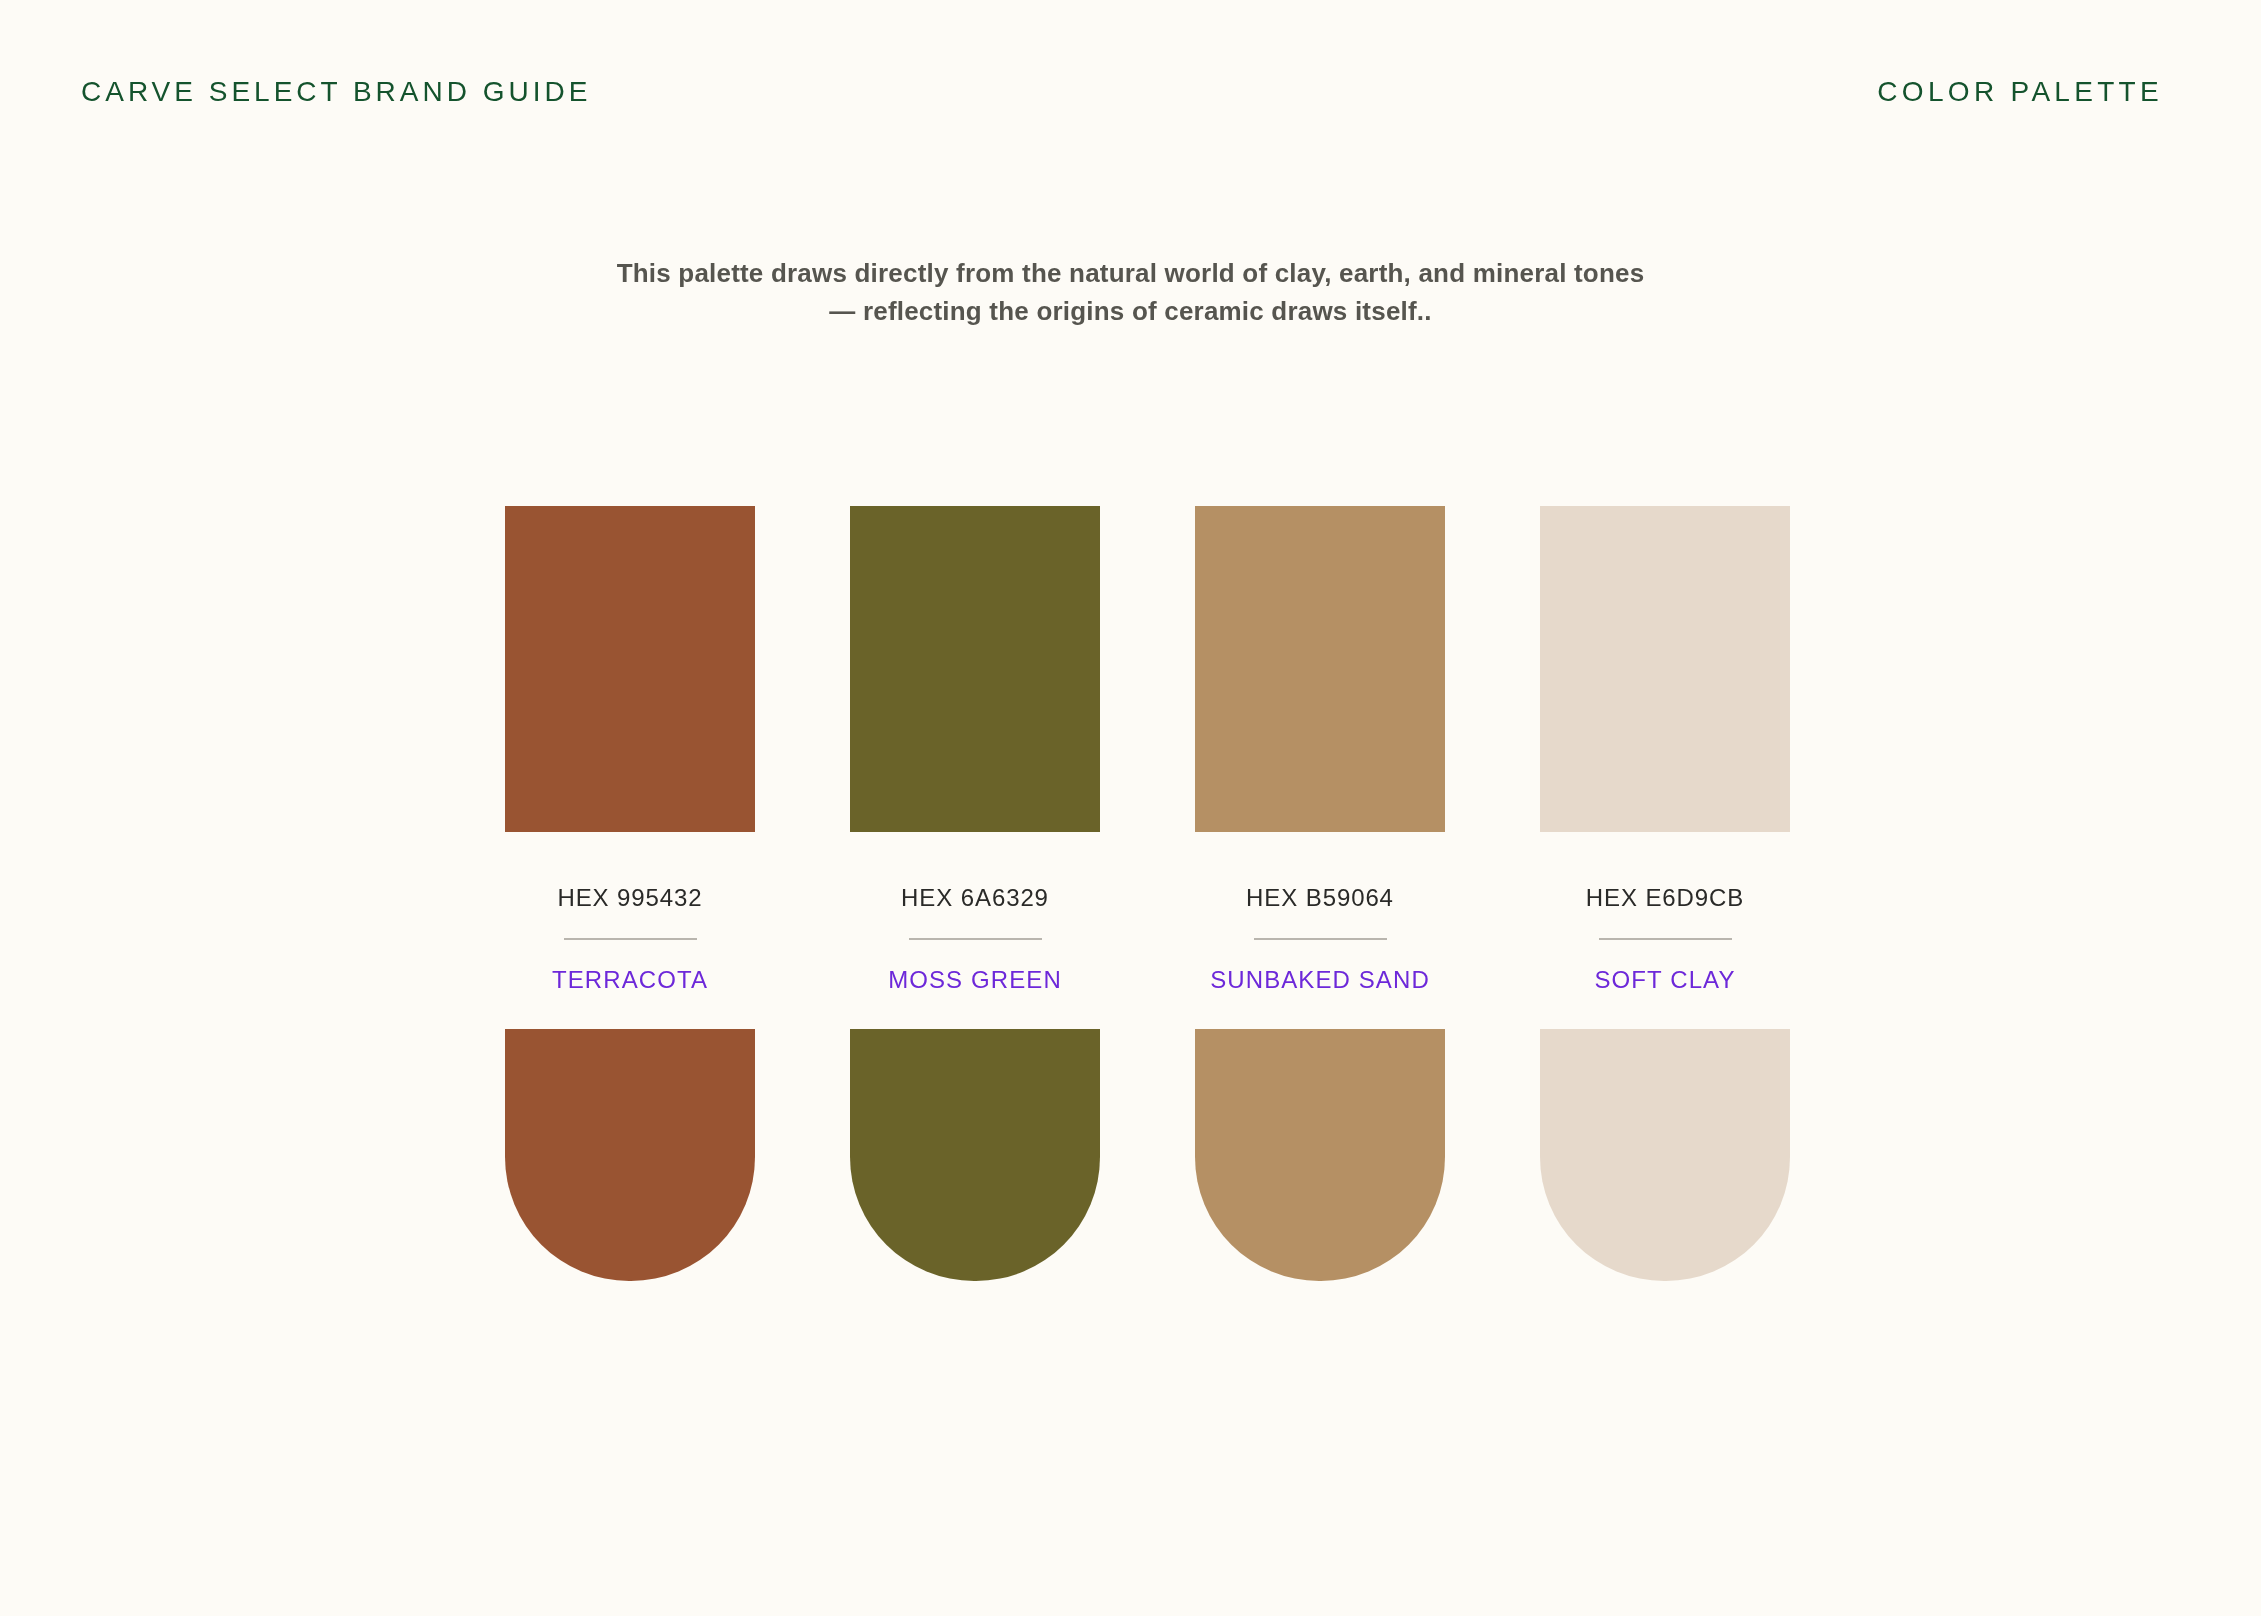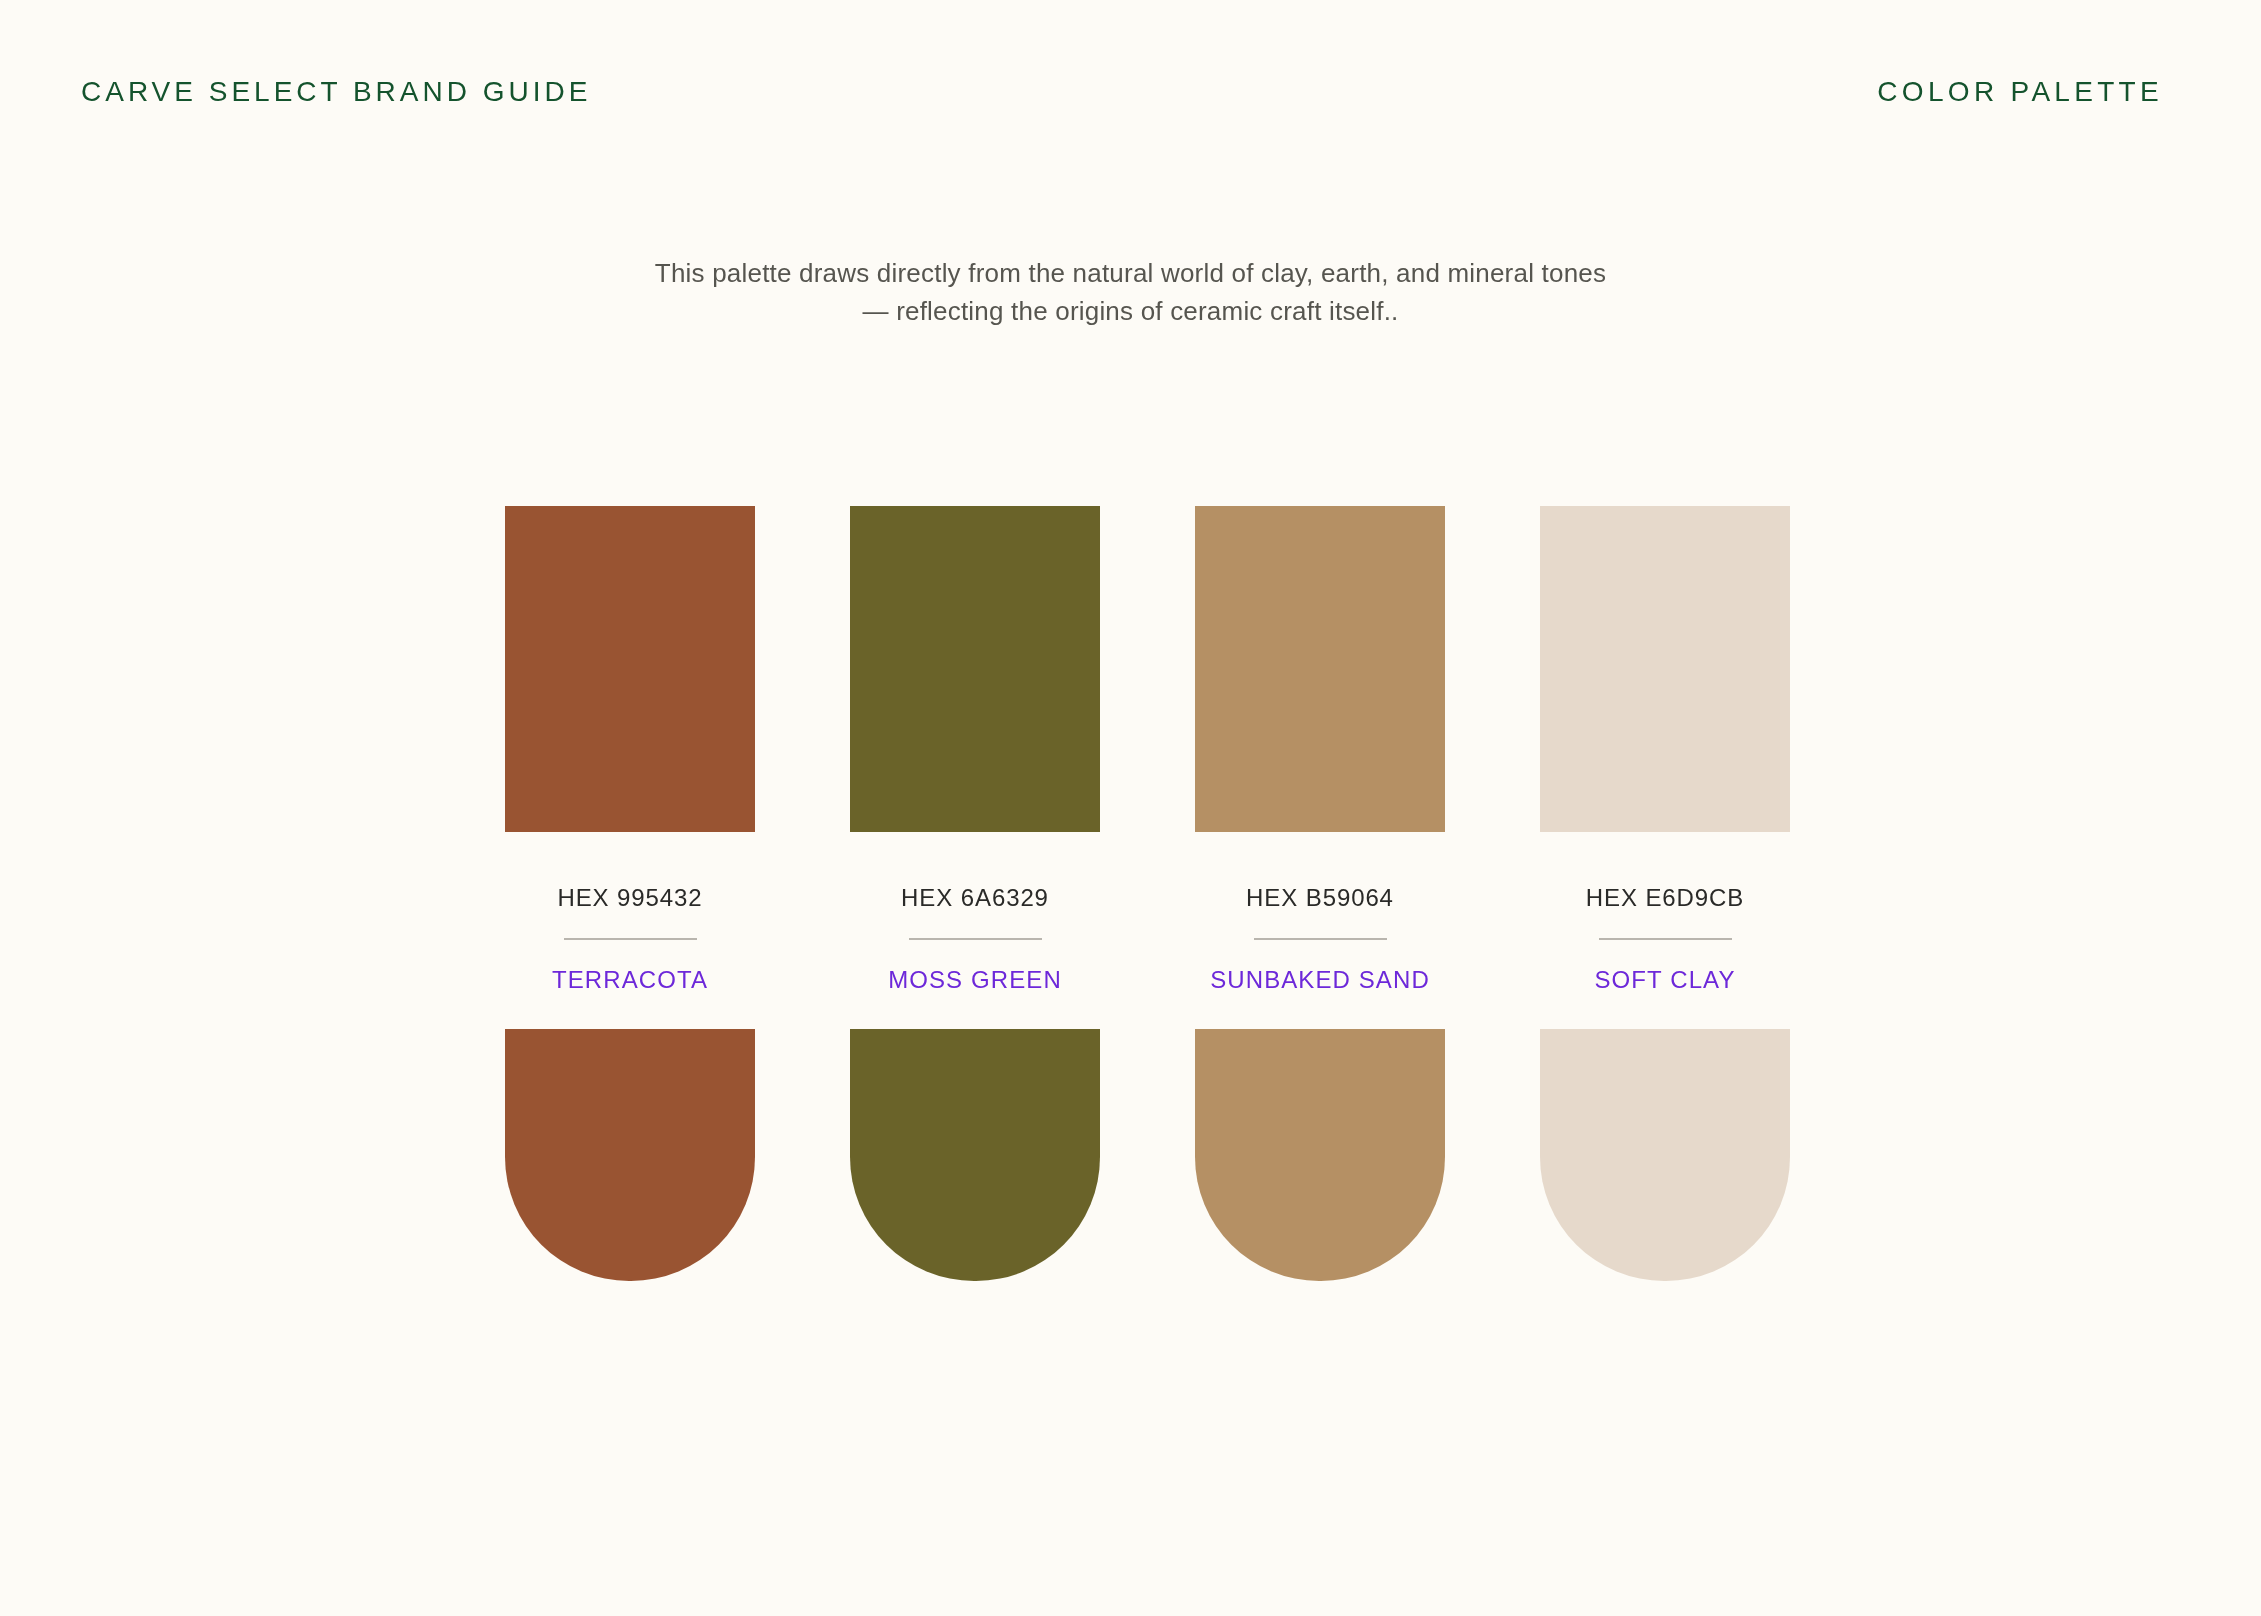--- a/index.html
+++ b/index.html
@@ -56,20 +56,21 @@
     width: 1333px;
     text-align: center;
     font-size: 26px;
     line-height: 1.48;
     font-weight: 400;
     letter-spacing: 0.2px;
     color: #56554F;
   }
   .intro-line {
     display: block;
+    font-weight: bold;
   }
 
   
   .palette {
     position: absolute;
     top: 506px;
     left: 505px;
     width: 1288px;
     display: flex;
     gap: 95px;
@@ -133,21 +134,21 @@
 
 <div id="page">
 
   <div class="page-header">
     <div class="header-title">CARVE SELECT BRAND GUIDE</div>
     <div class="header-section">COLOR PALETTE</div>
   </div>
 
   <div class="intro">
     <span class="intro-line">This palette draws directly from the natural world of clay, earth, and mineral tones</span>
-    <span class="intro-line">— reflecting the origins of ceramic craft itself..</span>
+    <span class="intro-line">— reflecting the origins of ceramic draws itself..</span>
   </div>
 
   <div class="palette">
       <div class="palette-column">
         <div class="swatch-block" style="background: rgb(153, 84, 50);"></div>
         <div class="swatch-meta">
           <div class="swatch-hex">HEX 995432</div>
           <div class="swatch-divider"></div>
           <div class="swatch-name">TERRACOTA</div>
         </div>

